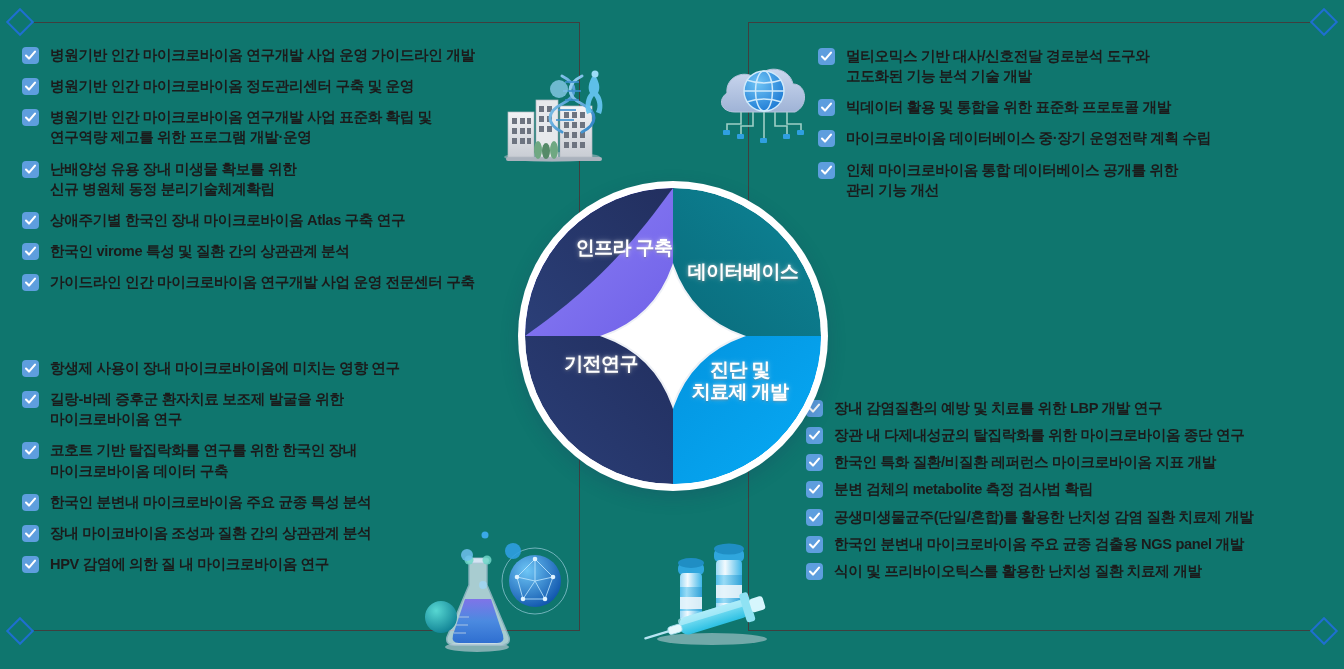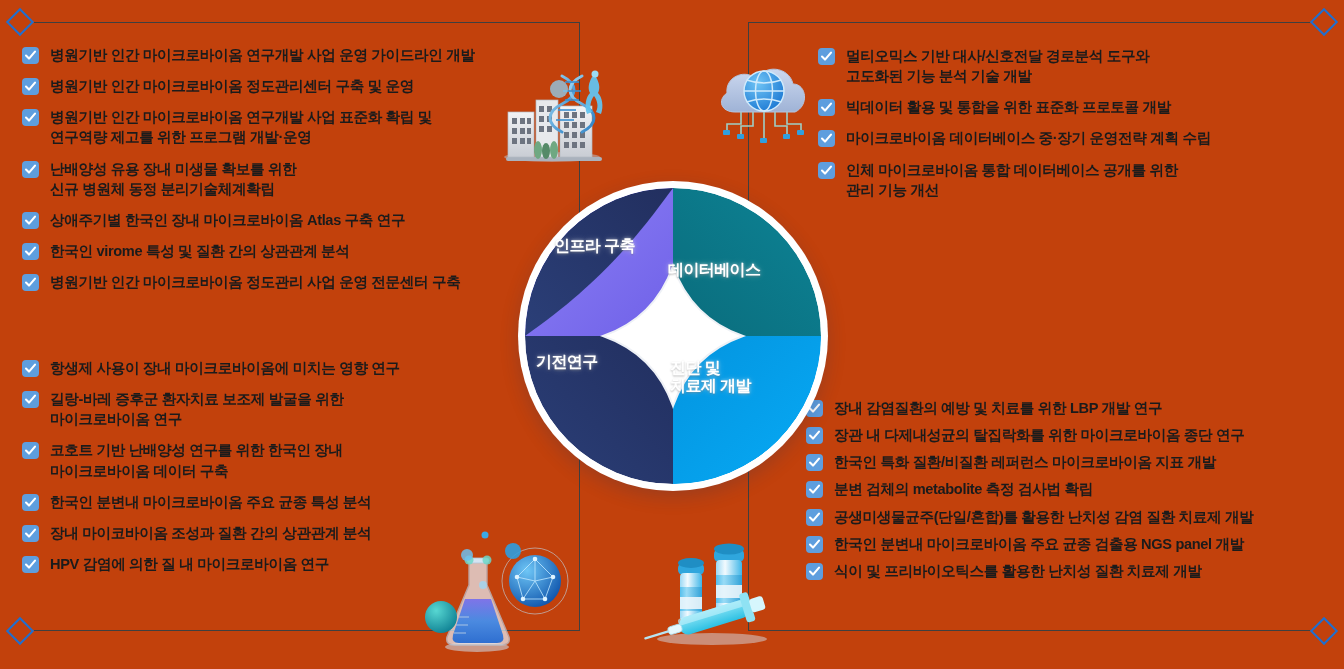--- a/index.html
+++ b/index.html
@@ -10,21 +10,21 @@
     height: 669px;
     overflow: hidden;
     background: #ffffff;
     font-family: "Liberation Sans", "DejaVu Sans", sans-serif;
   }
 
   #stage {
     position: relative;
     width: 1344px;
     height: 669px;
-    background: #c2410c;
+    background: #0f766e;
   }
 
   
   .frame-line {
     position: absolute;
     background: #3f3f3f;
   }
   .frame-line.h { height: 1px; }
   .frame-line.v { width: 1px; }
 
@@ -93,24 +93,24 @@
   #wheel svg.wheel-svg {
     position: absolute;
     left: 7px;
     top: 7px;
   }
 
   .wheel-label {
     position: absolute;
     color: #ffffff;
     font-weight: bold;
-    font-size: 16px;
+    font-size: 19px;
     line-height: 1.15;
     letter-spacing: -0.6px;
-    text-align: left;
+    text-align: center;
     text-shadow:
       0 0 3px rgba(255,255,255,0.55),
       0 0 6px rgba(255,255,255,0.35),
       0 1px 2px rgba(0,0,0,0.35);
     white-space: pre-line;
   }
 
   #label-infra    { left: 36px;  top: 56px;  width: 140px; }
   #label-db       { left: 150px; top: 80px;  width: 150px; }
   #label-mech     { left: 18px;  top: 172px; width: 130px; }
@@ -188,21 +188,21 @@
           </svg>
       </span>
       <span class="item-text">한국인 virome 특성 및 질환 간의 상관관계 분석</span>
     </div>
     <div class="list-item">
       <span class="check-icon">
         <svg width="13" height="13" viewBox="0 0 13 13">
             <path d="M2 6.6 L5 9.6 L11 2.6" stroke="#ffffff" stroke-width="2.1" fill="none" stroke-linecap="round" stroke-linejoin="round"></path>
           </svg>
       </span>
-      <span class="item-text">병원기반 인간 마이크로바이옴 정도관리 사업 운영 전문센터 구축</span>
+      <span class="item-text">가이드라인 인간 마이크로바이옴 연구개발 사업 운영 전문센터 구축</span>
     </div>
   </div>
 
   <div class="list-block gap-md" id="block-mechanism" style="left:22px; top:358px; width:500px;">
     <div class="list-item">
       <span class="check-icon">
         <svg width="13" height="13" viewBox="0 0 13 13">
             <path d="M2 6.6 L5 9.6 L11 2.6" stroke="#ffffff" stroke-width="2.1" fill="none" stroke-linecap="round" stroke-linejoin="round"></path>
           </svg>
       </span>
@@ -216,21 +216,21 @@
       </span>
       <span class="item-text">길랑-바레 증후군 환자치료 보조제 발굴을 위한
 마이크로바이옴 연구</span>
     </div>
     <div class="list-item">
       <span class="check-icon">
         <svg width="13" height="13" viewBox="0 0 13 13">
             <path d="M2 6.6 L5 9.6 L11 2.6" stroke="#ffffff" stroke-width="2.1" fill="none" stroke-linecap="round" stroke-linejoin="round"></path>
           </svg>
       </span>
-      <span class="item-text">코호트 기반 난배양성 연구를 위한 한국인 장내
+      <span class="item-text">코호트 기반 탈집락화를 연구를 위한 한국인 장내
 마이크로바이옴 데이터 구축</span>
     </div>
     <div class="list-item">
       <span class="check-icon">
         <svg width="13" height="13" viewBox="0 0 13 13">
             <path d="M2 6.6 L5 9.6 L11 2.6" stroke="#ffffff" stroke-width="2.1" fill="none" stroke-linecap="round" stroke-linejoin="round"></path>
           </svg>
       </span>
       <span class="item-text">한국인 분변내 마이크로바이옴 주요 균종 특성 분석</span>
     </div>

